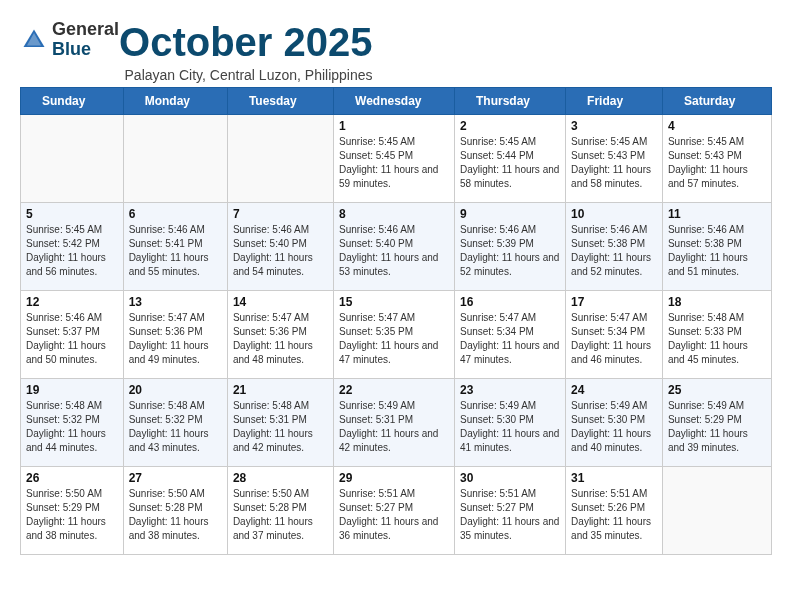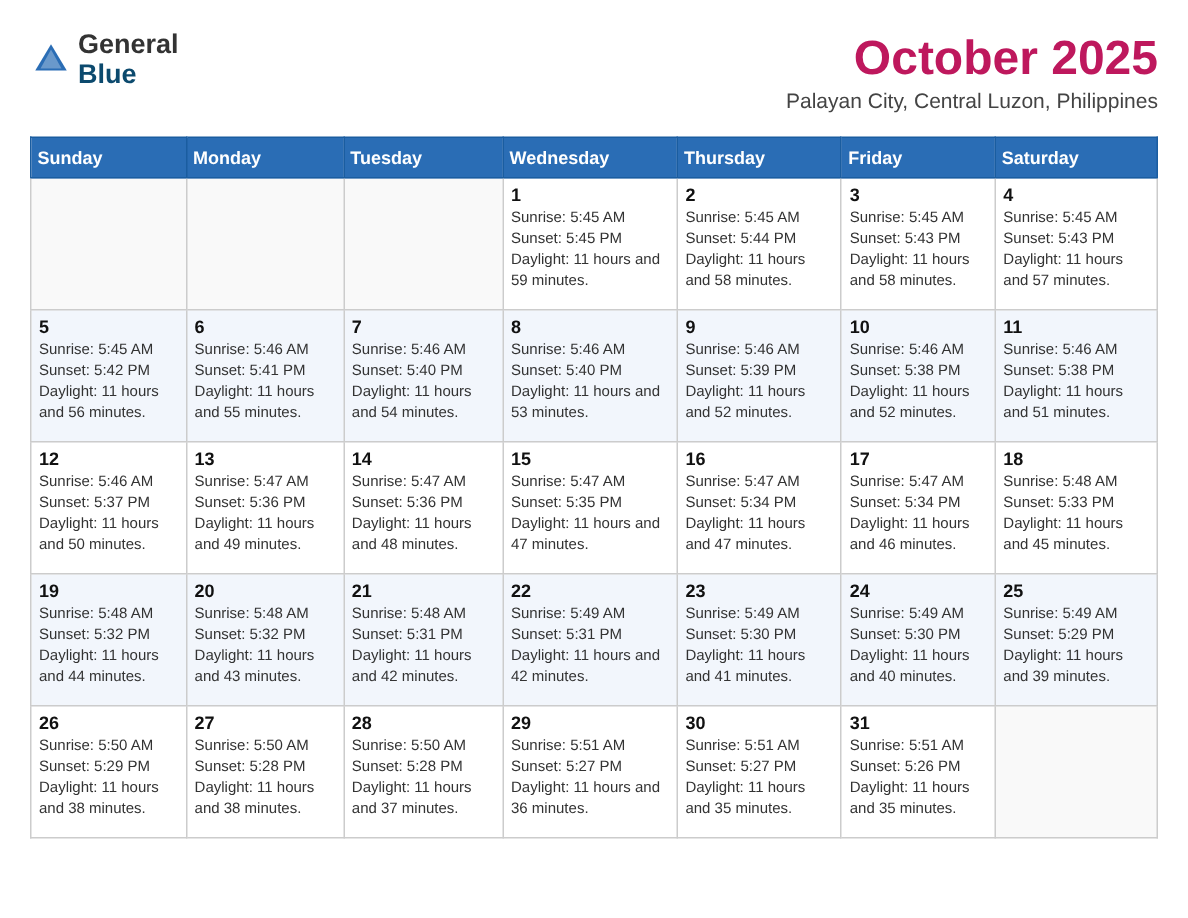--- a/index.html
+++ b/index.html
@@ -5,23 +5,23 @@
     * { box-sizing: border-box; margin: 0; padding: 0; }
     body {
       font-family: Arial, sans-serif;
       background: #fff;
       width: 792px;
       min-height: 612px;
       padding: 20px;
     }
     .header {
       display: flex;
-      justify-content: space-between;
+      justify-content: flex-start;
       align-items: flex-start;
-      margin-bottom: 16px;
+      margin-bottom: 4px;
     }
     .logo {
       display: flex;
       align-items: center;
       gap: 4px;
     }
     .logo-text {
       font-size: 18px;
       font-weight: bold;
       line-height: 1.1;
@@ -29,38 +29,38 @@
     .logo-general { color: #333; }
     .logo-blue { color: #0c4a6e; }
     .logo-icon {
       width: 28px;
       height: 28px;
     }
     .title-area {
       text-align: right;
     }
     .month-title {
-      font-size: 32px;
-      font-weight: bold;
-      color: #be185d;
+      font-size: 40px;
+      font-weight: bold;
+      color: #0c4a6e;
     }
     .location {
       font-size: 14px;
       color: #444;
       margin-top: 2px;
     }
     .calendar {
       width: 100%;
       border-collapse: collapse;
       font-size: 11px;
     }
     .calendar th {
       background: #2a6db5;
       color: #fff;
-      padding: 6px 4px;
+      padding: 6px 21px;
       text-align: left;
       font-size: 12px;
       font-weight: bold;
       border: 1px solid #1a5da0;
     }
     .calendar td {
       border: 1px solid #ccc;
       padding: 4px 5px;
       vertical-align: top;
       min-height: 80px;

